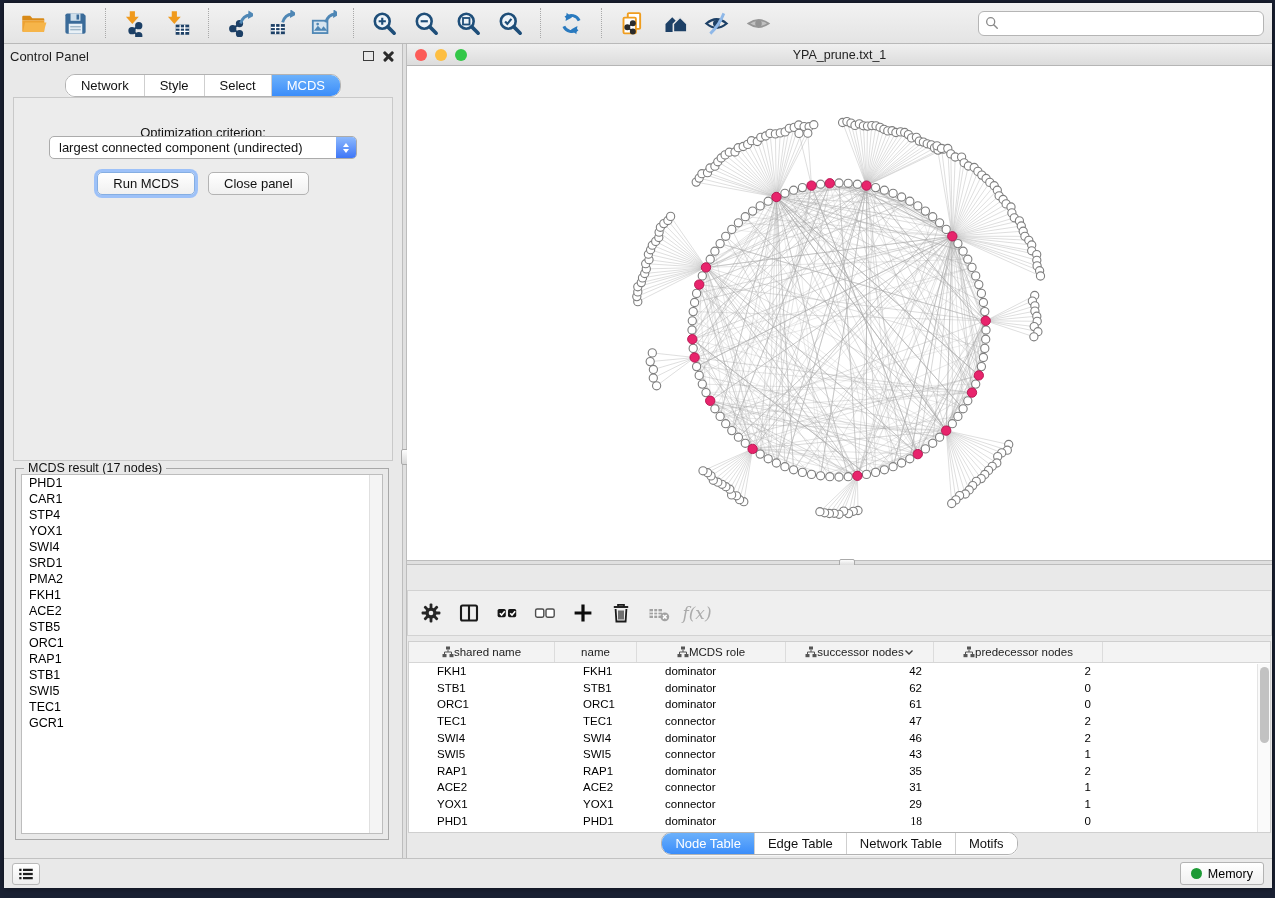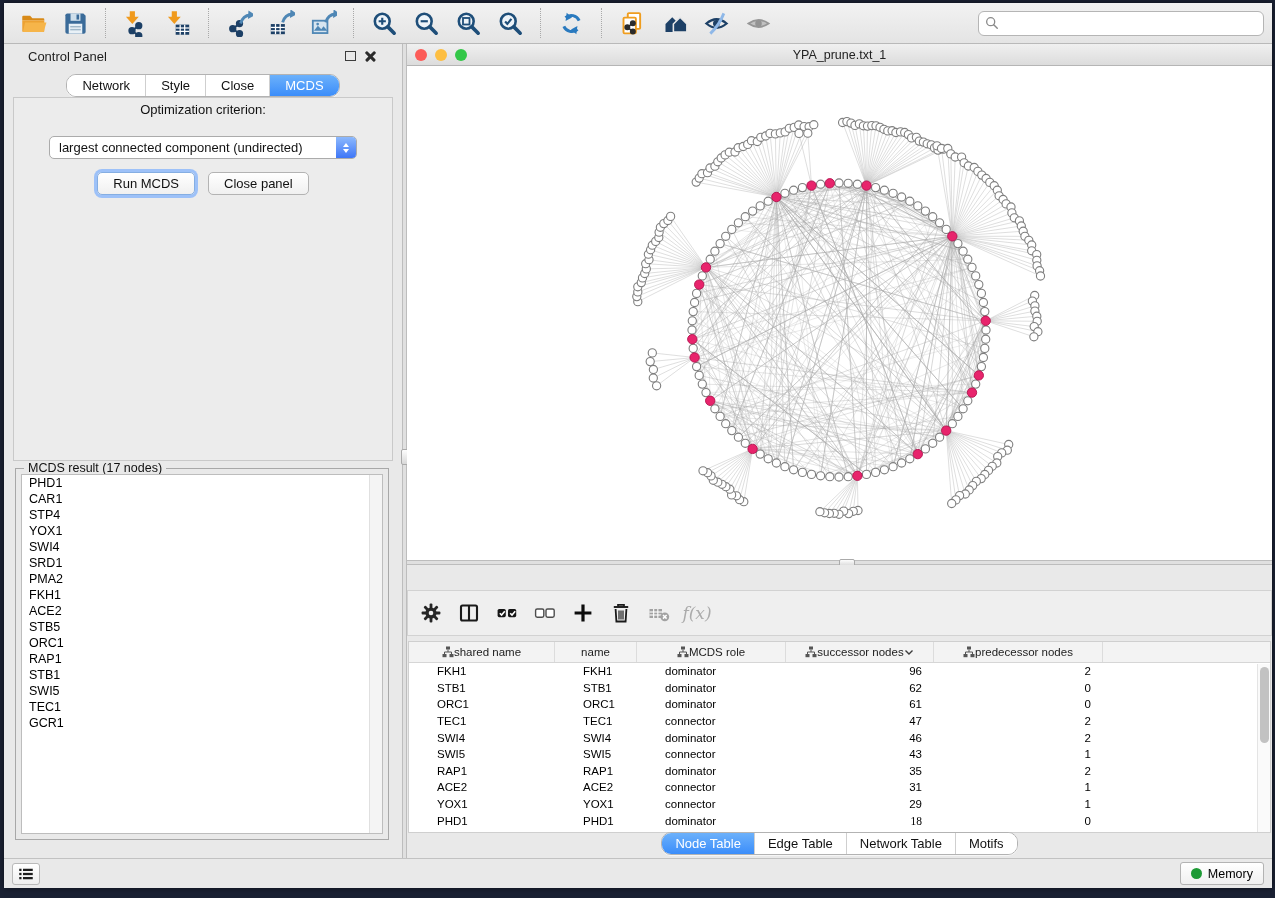--- a/index.html
+++ b/index.html
@@ -13,36 +13,36 @@
   .tb-btn { width:42px; height:34px; background:none; border:none; display:flex; align-items:center; justify-content:center; cursor:pointer; }
   .tb-btn svg { width:27px; height:27px; }
   .tb-btn.disabled { opacity:.9; }
   .tb-sep { width:0; height:30px; border-left:1px dotted #a9a9a9; margin:0 9px; }
   .search-box { margin-left:auto; width:286px; height:25px; background:#fff; border:1px solid #b5b5b5; border-radius:6px;
                 display:flex; align-items:center; padding:0 6px; }
   .search-box svg { width:14px; height:14px; flex:0 0 auto; }
   .search-box input { border:none; outline:none; flex:1; font:13px "Liberation Sans",sans-serif; margin-left:5px; background:transparent; }
 
   
-  .panel-header { height:24px; display:flex; align-items:center; padding:0 24px; font-size:13px; color:#1d1d1d; }
+  .panel-header { height:24px; display:flex; align-items:center; padding:0 6px; font-size:13px; color:#1d1d1d; }
   .ph-icons { margin-left:auto; display:flex; align-items:center; gap:9px; }
   .float-btn { width:11px; height:10px; border:1.6px solid #3c3c3c; background:transparent; cursor:pointer; }
   .close-btn { background:none; border:none; cursor:pointer; width:13px; height:13px; position:relative; }
   .close-btn:before, .close-btn:after { content:""; position:absolute; left:-1px; top:5px; width:13px; height:2.6px; background:#2b2b2b; border-radius:1px; }
   .close-btn:before { transform:rotate(45deg); } .close-btn:after { transform:rotate(-45deg); }
 
   
   .control-panel { position:absolute; left:0; top:41px; width:398px; bottom:30px; background:#e9e9e9; }
   .cp-tabs { position:absolute; top:30px; left:0; width:100%; display:flex; justify-content:center; }
   .seg { display:inline-flex; border:1px solid #b3b3b3; border-radius:10px; background:#fff; overflow:hidden; box-shadow:0 1px 0 rgba(255,255,255,.6); }
   .seg button { border:none; background:#fff; font:13px "Liberation Sans",sans-serif; color:#111; padding:3px 15px; border-left:1px solid #cfcfcf; cursor:pointer; }
   .seg button:first-child { border-left:none; }
   .seg button.sel { background:linear-gradient(#6cb1fb,#3b8dfa); color:#fff; }
   .cp-box { position:absolute; top:53px; left:9px; right:9px; height:364px; background:#ececec; border:1px solid #c9c9c9; }
-  .opt-label { position:absolute; top:4px; width:100%; text-align:center; font-size:13px; color:#111; }
+  .opt-label { position:absolute; top:27px; width:100%; text-align:center; font-size:13px; color:#111; }
   .mac-select { position:absolute; top:38px; left:35px; right:35px; height:23px; background:#fff; border:1px solid #ababab;
                 border-radius:5px; display:flex; align-items:center; font-size:13px; color:#111; padding-left:9px; cursor:pointer; }
   .stepper { margin-left:auto; width:20px; align-self:stretch; border-radius:0 4px 4px 0; background:linear-gradient(#8db9fd,#3e76f7);
              display:flex; flex-direction:column; align-items:center; justify-content:center; gap:2px; }
   .stepper i { width:0; height:0; border-left:3.5px solid transparent; border-right:3.5px solid transparent; }
   .stepper .up { border-bottom:4.5px solid #fff; } .stepper .dn { border-top:4.5px solid #fff; }
   .btn-row { position:absolute; top:74px; width:100%; display:flex; justify-content:center; gap:13px; }
   .mac-btn { border:1px solid #b3b3b3; border-radius:5px; background:linear-gradient(#ffffff,#f0f0f0); font:13px "Liberation Sans",sans-serif;
              color:#111; padding:3px 15px; cursor:pointer; }
   .mac-btn.focused { box-shadow:0 0 0 3px rgba(115,170,255,.65); border-color:#85aee2; }
@@ -265,21 +265,21 @@
       <span>Control Panel</span>
       <span class="ph-icons">
         <button class="float-btn"></button>
         <button class="close-btn"></button>
       </span>
     </div>
     <div class="cp-tabs">
       <span class="seg" id="cp-tabseg">
           <button>Network</button>
           <button>Style</button>
-          <button>Close</button>
+          <button>Select</button>
           <button class="sel">MCDS</button>
         </span>
     </div>
     <div class="cp-box">
       <div class="opt-label">Optimization criterion:</div>
       <div class="mac-select">
         <span>largest connected component (undirected)</span>
         <span class="stepper">
             <i class="up"></i>
             <i class="dn"></i>
@@ -1214,21 +1214,21 @@
     <path d="M6 3.5 V6 M2.5 8 V6 H9.5 V8" stroke="#555" stroke-width="1" fill="none"></path>
             </svg>
             <span>predecessor nodes</span>
           </div>
         </div>
       <div id="tbl-body">
           <div class="tbl-row">
             <div class="td" style="width: 146px;">FKH1</div>
             <div class="td" style="width: 82px;">FKH1</div>
             <div class="td" style="width: 149px;">dominator</div>
-            <div class="td num" style="width: 148px;">96</div>
+            <div class="td num" style="width: 148px;">42</div>
             <div class="td num" style="width: 169px;">2</div>
           </div>
           <div class="tbl-row">
             <div class="td" style="width: 146px;">STB1</div>
             <div class="td" style="width: 82px;">STB1</div>
             <div class="td" style="width: 149px;">dominator</div>
             <div class="td num" style="width: 148px;">62</div>
             <div class="td num" style="width: 169px;">0</div>
           </div>
           <div class="tbl-row">

